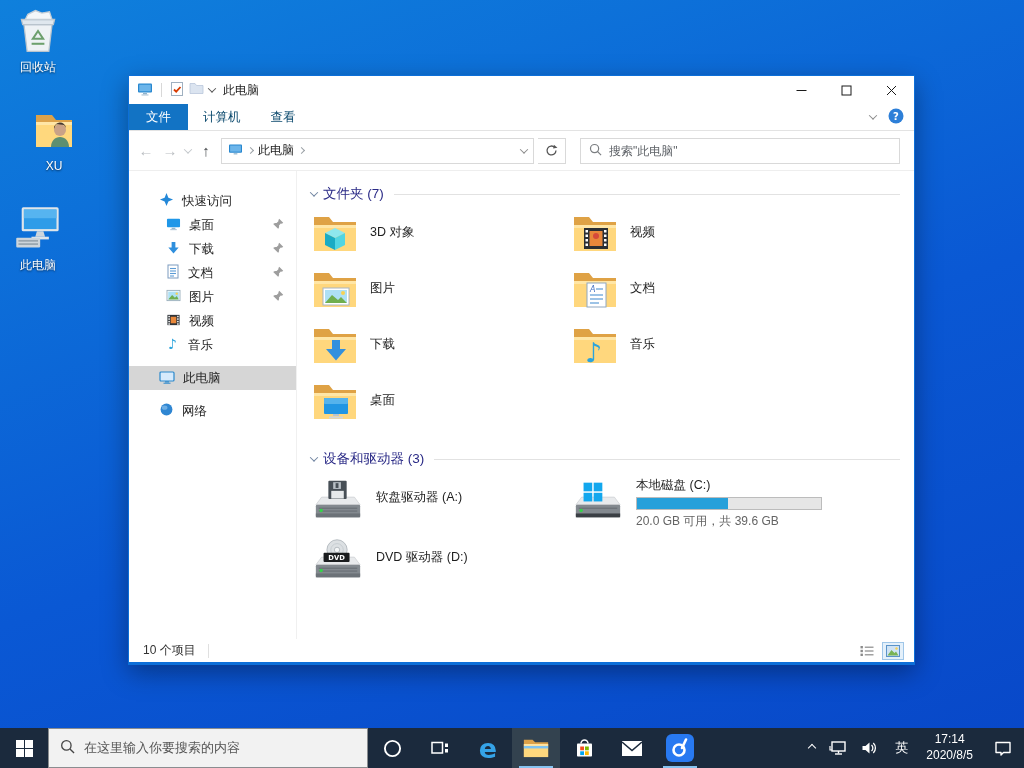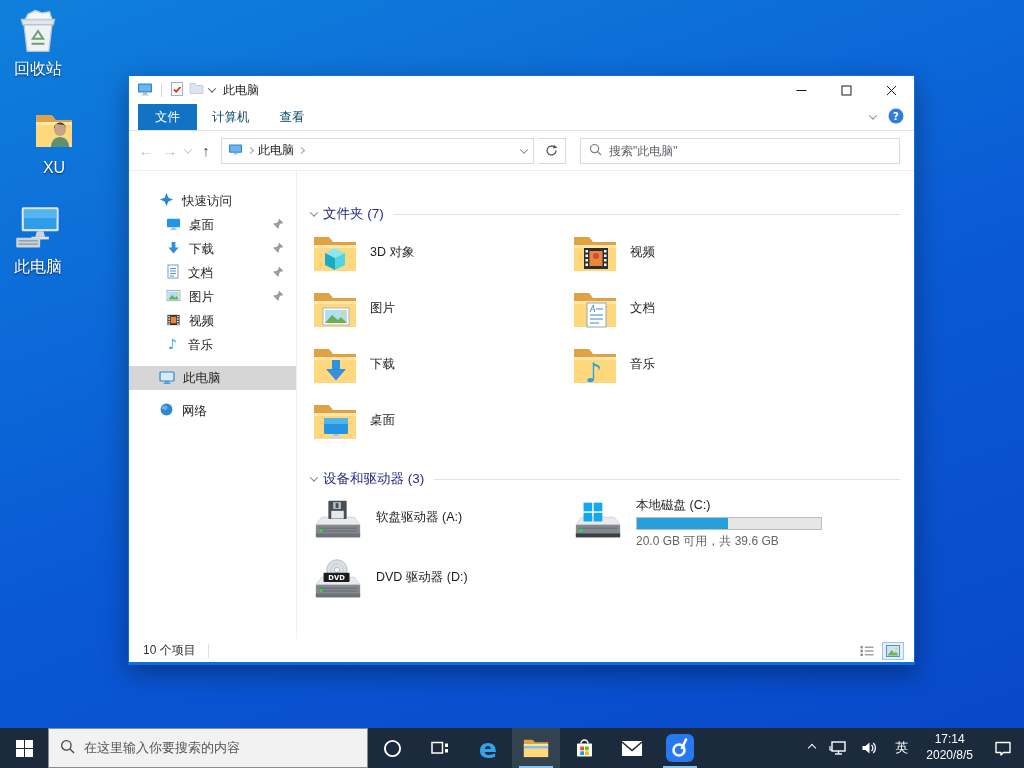--- a/index.html
+++ b/index.html
@@ -2,34 +2,34 @@
 <html><head>
 <meta charset="utf-8">
 <style>
   * { margin:0; padding:0; box-sizing:border-box; }
   html,body { width:1024px; height:768px; overflow:hidden; }
   body { font-family:"Liberation Sans","DejaVu Sans",sans-serif; font-size:12px; color:#1e1e1e; }
 
   
   .desktop { position:absolute; inset:0; background:linear-gradient(160deg,#0f80dc 0%,#0a58d4 55%,#0847c8 100%); }
   .dt-icon { position:absolute; width:76px; display:flex; flex-direction:column; align-items:center; gap:2px; }
-  .dt-icon .lbl { color:#fff; font-size:16px; text-shadow:0 1px 2px rgba(0,0,0,.65); white-space:nowrap; }
+  .dt-icon .lbl { color:#fff; font-size:12px; text-shadow:0 1px 2px rgba(0,0,0,.65); white-space:nowrap; }
 
   
   .window { position:absolute; left:128px; top:75px; width:787px; height:590px; background:#fff;
             border:1px solid #0d6fd8; border-bottom:3px solid #0d6fd8; display:flex; flex-direction:column;
             box-shadow:0 8px 24px rgba(0,0,0,.35); }
   .titlebar { height:28px; display:flex; align-items:center; flex:0 0 auto; }
   .qat { display:flex; align-items:center; gap:5px; padding-left:8px; }
   .qat .sep { width:1px; height:14px; background:#d8d8d8; margin:0 3px; }
   .win-title { margin-left:8px; font-size:12px; color:#1a1a1a; }
   .caption-btns { margin-left:auto; display:flex; height:100%; }
   .cap-btn { width:45px; height:100%; display:flex; align-items:center; justify-content:center; }
 
-  .tabrow { height:27px; display:flex; align-items:stretch; border-bottom:1px solid #e3e3e3; flex:0 0 auto;padding-left:9px; }
+  .tabrow { height:27px; display:flex; align-items:stretch; border-bottom:1px solid #e3e3e3; flex:0 0 auto; }
   .tab { padding:0 15px; display:flex; align-items:center; font-size:12.5px; color:#0c4a6e; }
   .tab.file { background:#1273c4; color:#fff; padding:0 17px; }
   .tabrow-right { margin-left:auto; display:flex; align-items:center; gap:12px; padding-right:10px; }
 
   .navbar { height:40px; display:flex; align-items:center; padding:0 14px 0 6px; gap:4px; border-bottom:1px solid #eee; flex:0 0 auto; }
   .nav-arrows { display:flex; align-items:center; gap:2px; color:#b9bdc1; }
   .nav-arrows .arrow { width:22px; text-align:center; font-size:15px; }
   .addrbox { height:26px; border:1px solid #d9d9d9; display:flex; align-items:center; width:313px; padding:0 6px; gap:5px; }
   .addrbox .crumb { font-size:12px; color:#1a1a1a; }
   .addr-refresh { height:26px; width:28px; border:1px solid #d9d9d9; border-left:none; display:flex; align-items:center; justify-content:center; }
@@ -39,21 +39,21 @@
 
   .body { flex:1; display:flex; min-height:0; }
   .sidebar { width:168px; flex:0 0 auto; padding-top:18px; border-right:1px solid #f0f0f0; overflow:hidden; }
   .sb-item { height:24px; display:flex; align-items:center; gap:8px; padding-left:30px; font-size:12.5px; }
   .sb-item.child { padding-left:37px; }
   .sb-item.selected { background:#d6d6d6; }
   .sb-item .pin { margin-left:auto; margin-right:12px; }
   .sb-gap { height:9px; }
 
   .main { flex:1; padding:14px 14px 0 14px; overflow:hidden; }
-  .group-header { display:flex; align-items:center; gap:6px; color:#2a2a86; font-size:13.5px; margin-bottom:9px;margin-top:20px; }
+  .group-header { display:flex; align-items:center; gap:6px; color:#2a2a86; font-size:13.5px; margin-bottom:9px; }
   .group-header .rule { flex:1; height:1px; background:#e2e2e2; margin-left:4px; }
   .tile-grid { display:grid; grid-template-columns:260px 260px; grid-auto-rows:56px; margin-left:1px; }
   .tile { display:flex; gap:12px; align-items:flex-start; }
   .tile .t-label { margin-top:12px; font-size:12.5px; }
   .dev-grid { grid-auto-rows:60px; }
   .disk-info { display:flex; flex-direction:column; gap:3px; margin-top:0; }
   .disk-info .t-label { margin-top:0; }
   .disk-bar { width:186px; height:13px; background:#e6e6e6; border:1px solid #bcbcbc; }
   .disk-fill { height:100%; background:#26a0da; }
   .disk-caption { color:#646464; font-size:12px; }

